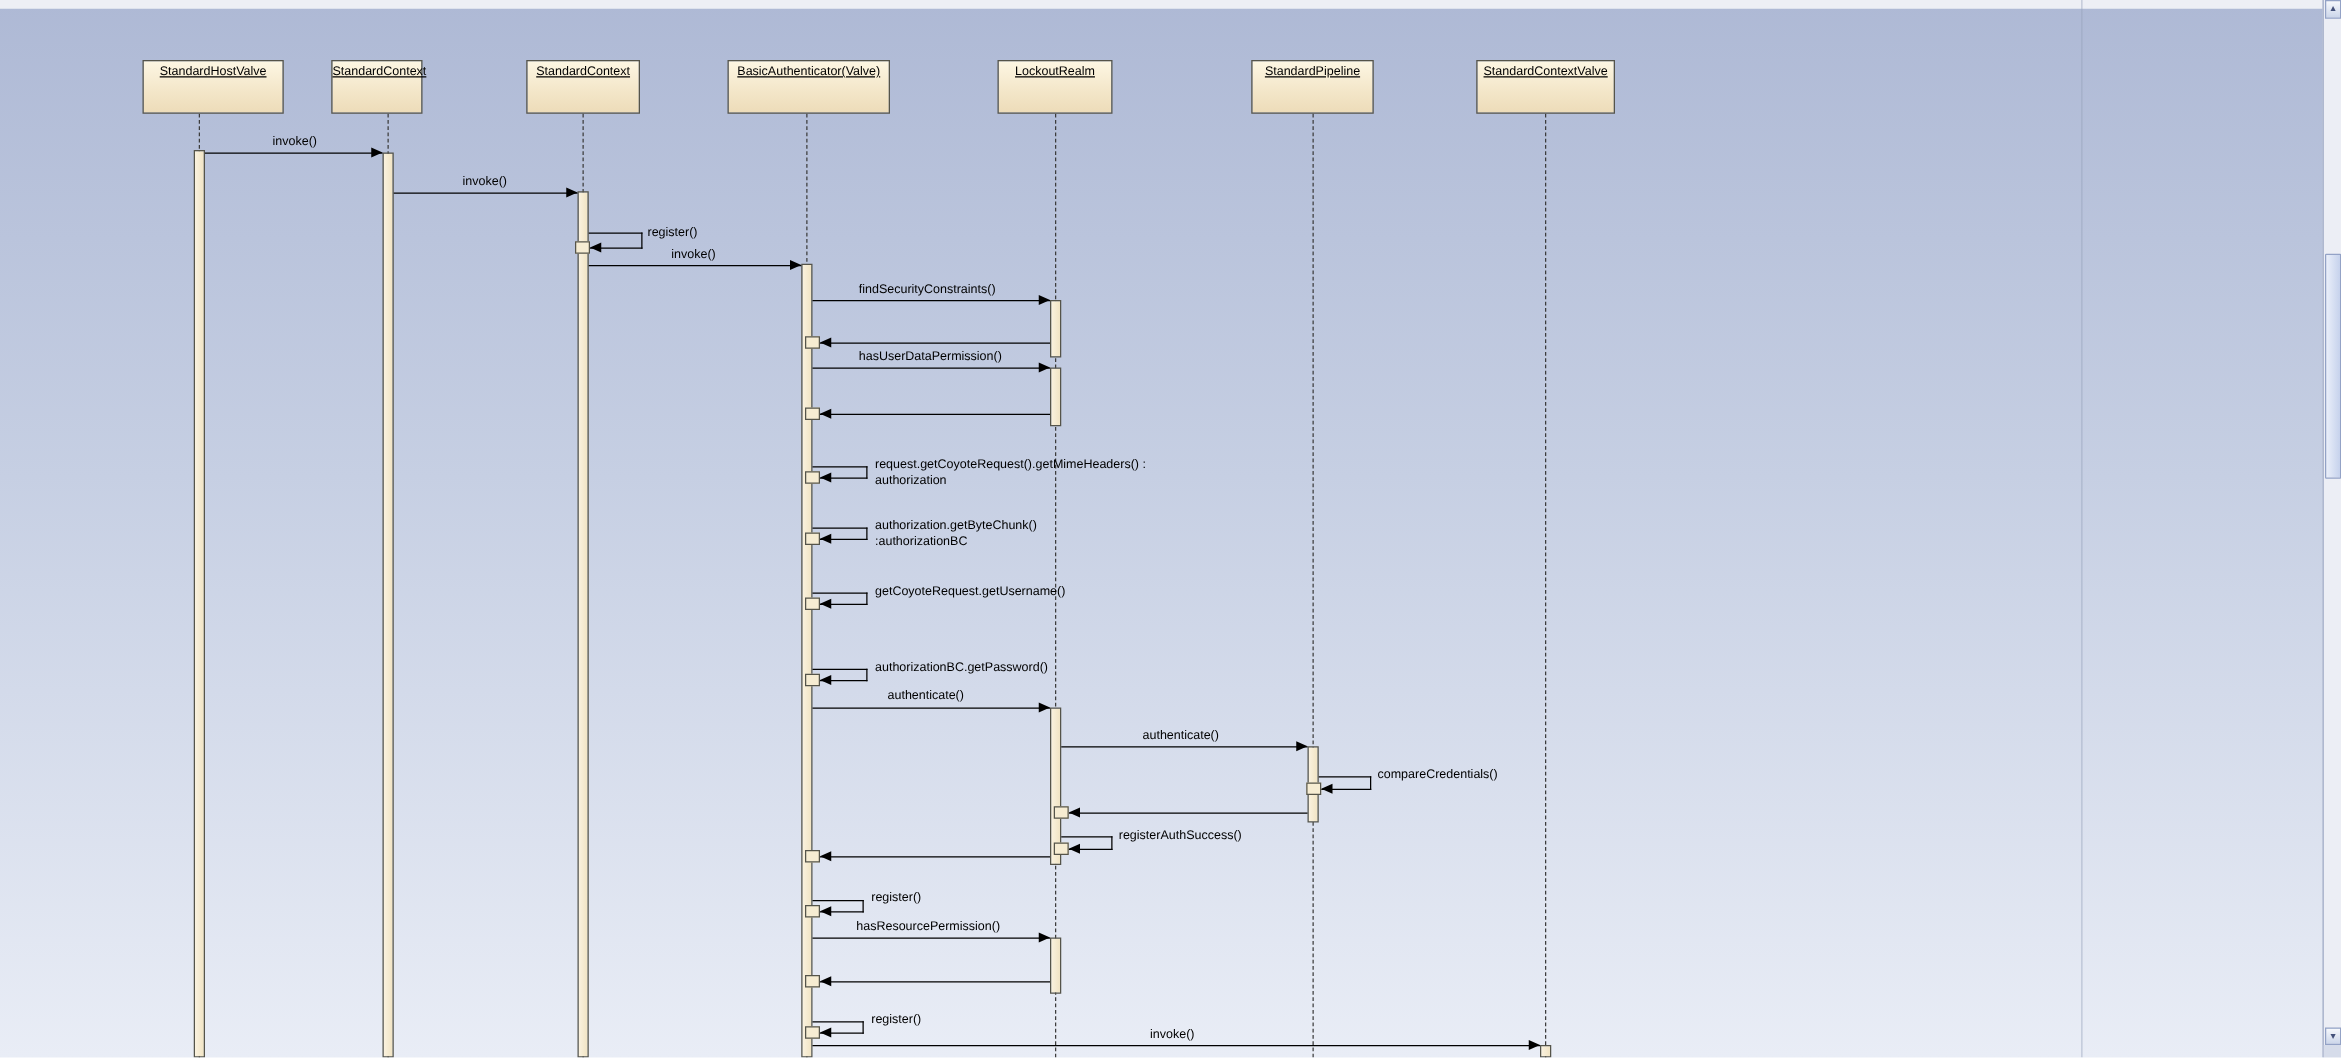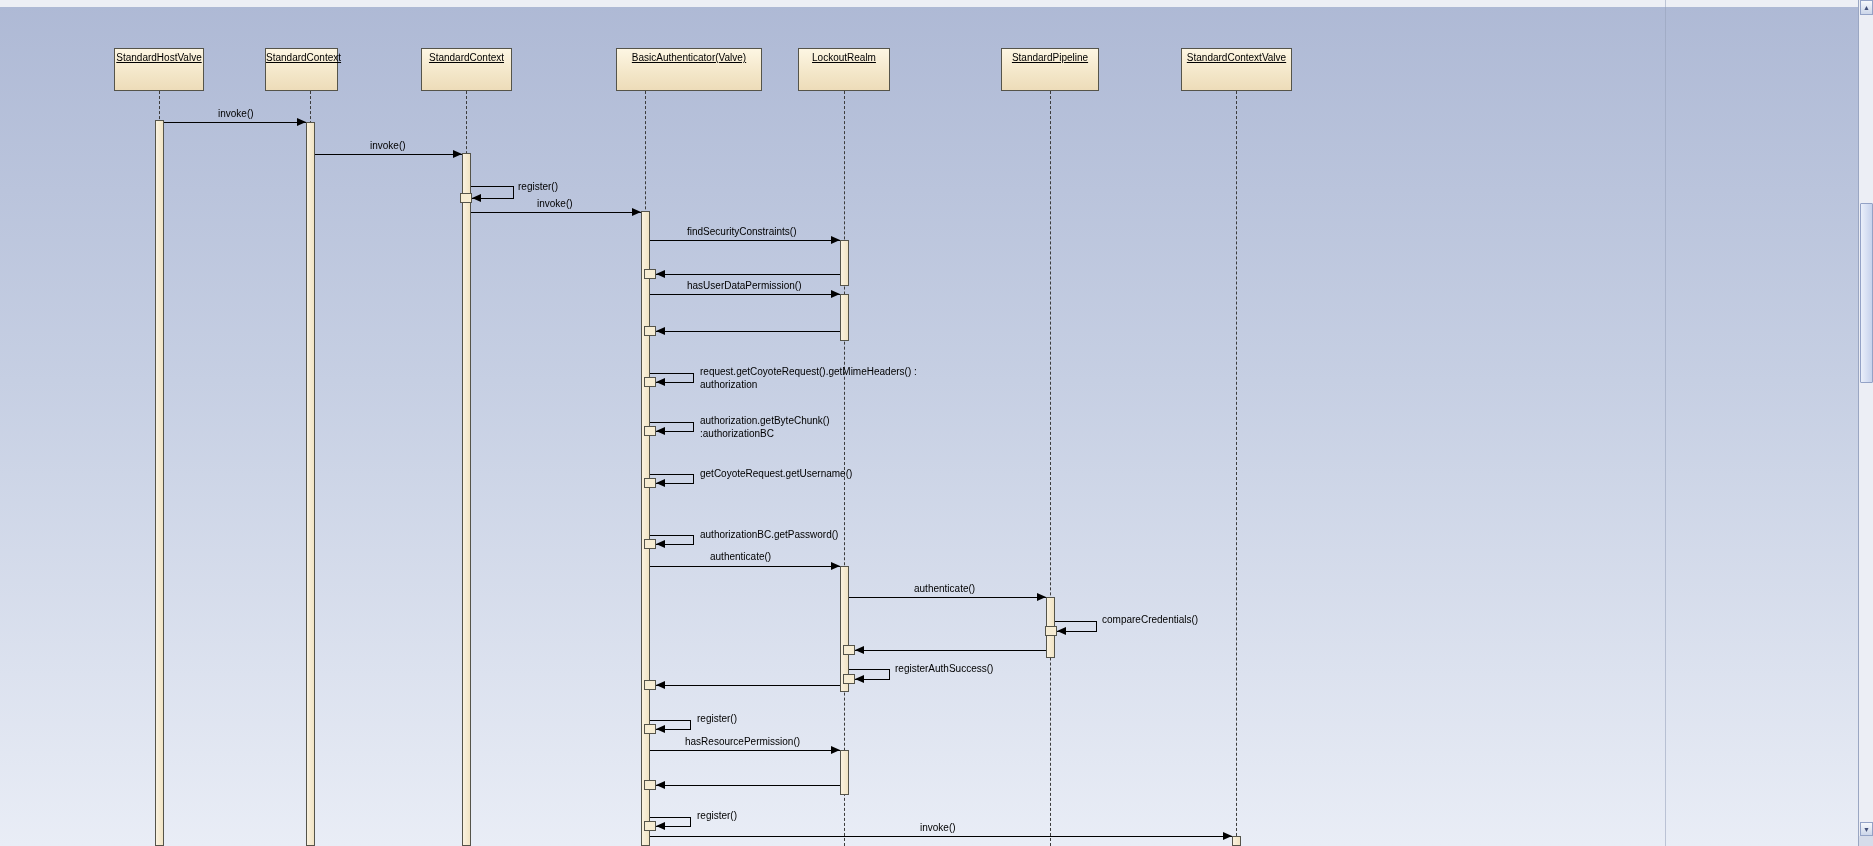--- a/index.html
+++ b/index.html
@@ -176,24 +176,24 @@
 
   <div class="bracket" style="left:650px;top:817px;width:41px;height:10px"></div>
   <div class="head-l" style="left:656px;top:822px"></div>
   <div class="sq" style="left:644px;top:821px"></div>
   <div class="mlabel" style="left:697px;top:810px">register()</div>
 
   <div class="hline" style="left:650px;top:836px;width:582px"></div>
   <div class="head-r" style="left:1223px;top:832px"></div>
   <div class="mlabel" style="left:920px;top:822px">invoke()</div>
 
-  <div class="part" style="left:114px;width:90px"><span>StandardHostValve</span></div>
+  <div class="part" style="left:114px;width:113px"><span>StandardHostValve</span></div>
   <div class="part" style="left:265px;width:73px"><span>StandardContext</span></div>
   <div class="part" style="left:421px;width:91px"><span>StandardContext</span></div>
-  <div class="part" style="left:616px;width:146px"><span>BasicAuthenticator(Valve)</span></div>
+  <div class="part" style="left:582px;width:130px"><span>BasicAuthenticator(Valve)</span></div>
   <div class="part" style="left:798px;width:92px"><span>LockoutRealm</span></div>
   <div class="part" style="left:1001px;width:98px"><span>StandardPipeline</span></div>
   <div class="part" style="left:1181px;width:111px"><span>StandardContextValve</span></div>
 
   <div class="scrollbar">
     <div class="sb-btn" style="top:0"><span>▲</span></div>
     <div class="sb-thumb" style="top:203px;height:180px"></div>
     <div class="sb-btn" style="top:822px;height:14px"><span>▼</span></div>
     <div class="sb-corner"></div>
   </div>

